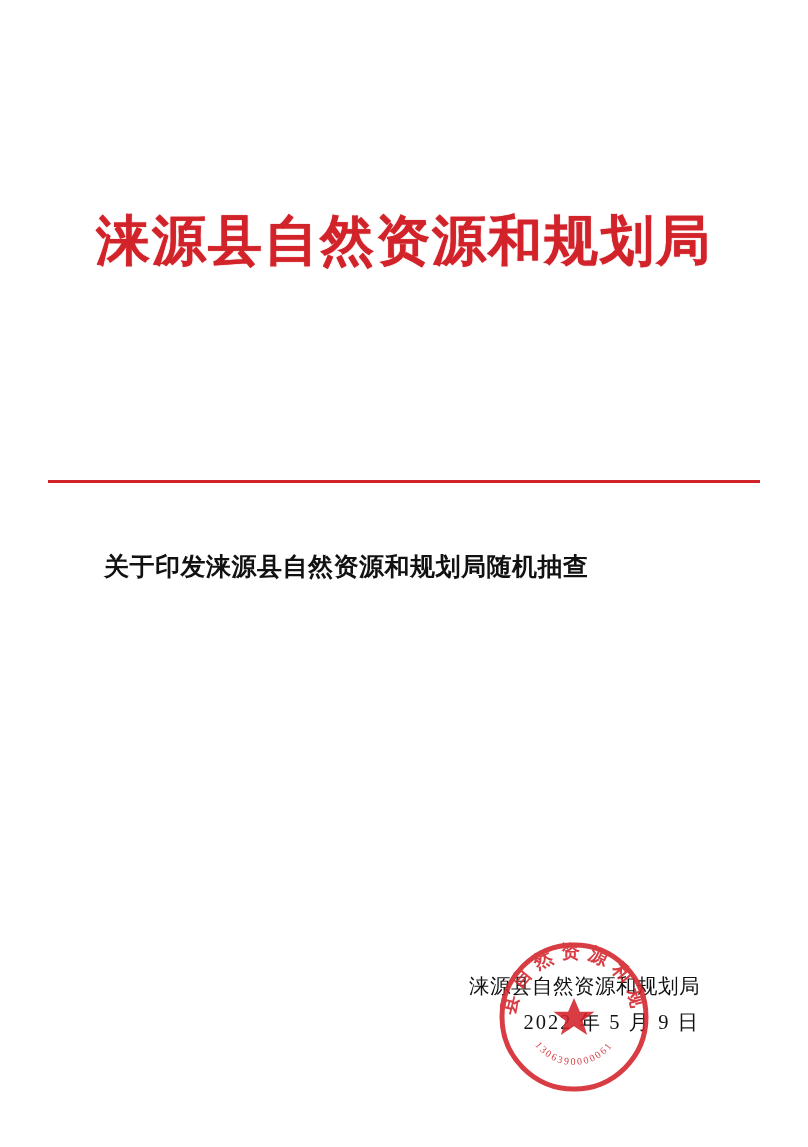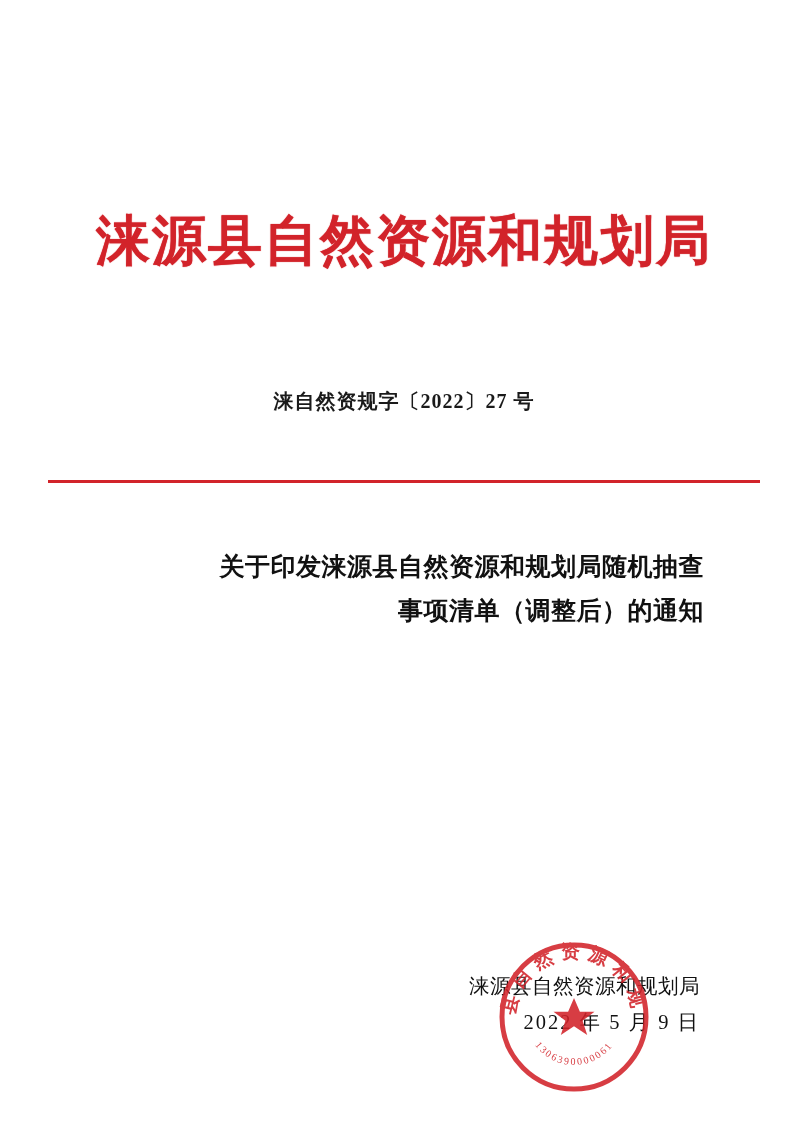--- a/index.html
+++ b/index.html
@@ -61,21 +61,21 @@
     height: 3px;
     background: #d2232a;
   }
 
   
   .title {
     position: absolute;
     top: 545px;
     left: 104px;
     width: 600px;
-    text-align: right;
+    text-align: left;
     font-size: 25px;
     font-weight: bold;
     line-height: 44px;
     letter-spacing: 0.5px;
     color: #111;
   }
 
   
   .body-block {
     position: absolute;
@@ -126,27 +126,25 @@
   }
   .seal svg { display:block; }
 </style>
 </head>
 <body>
 
 <div class="page">
 
   <div class="masthead">涞源县自然资源和规划局</div>
 
-  <div class="doc-number">涞自然资规字〔2022〕27 号</div>
 
   <div class="red-rule"></div>
 
   <div class="title">
     <div>关于印发涞源县自然资源和规划局随机抽查</div>
-    <div>事项清单（调整后）的通知</div>
   </div>
 
 
   <div class="signature">
     <div>涞源县自然资源和规划局</div>
     <div class="sig-date">2022 年 5 月 9 日</div>
   </div>
 
   <div class="seal">
     <svg width="158" height="158" viewBox="0 0 158 158" xmlns="http://www.w3.org/2000/svg">

